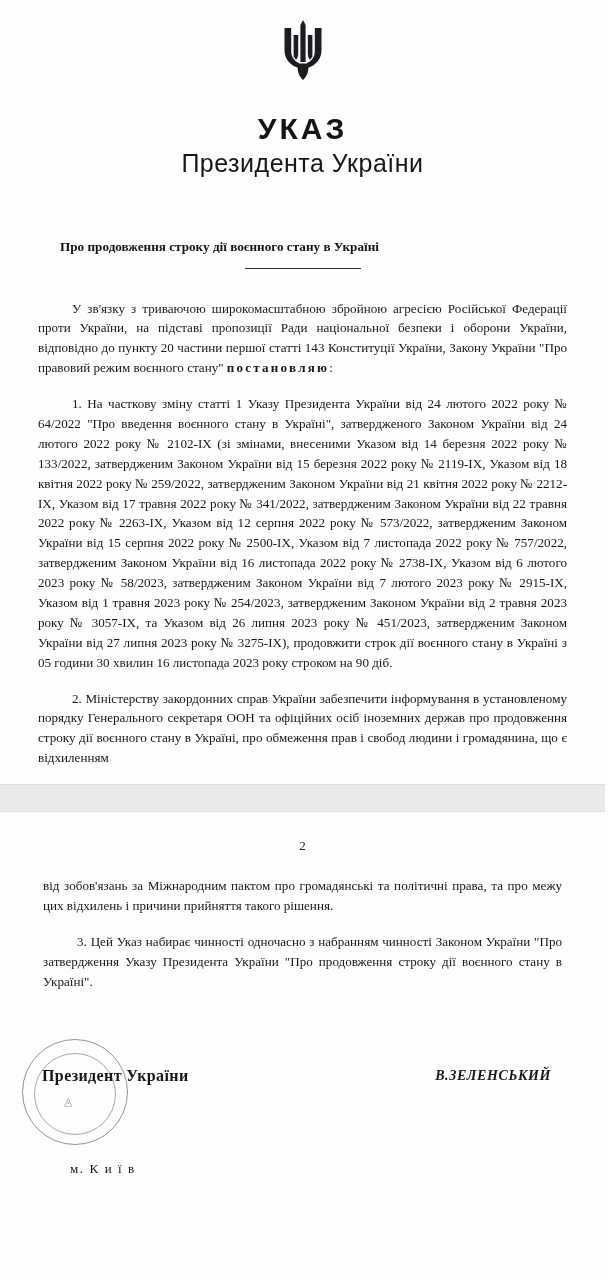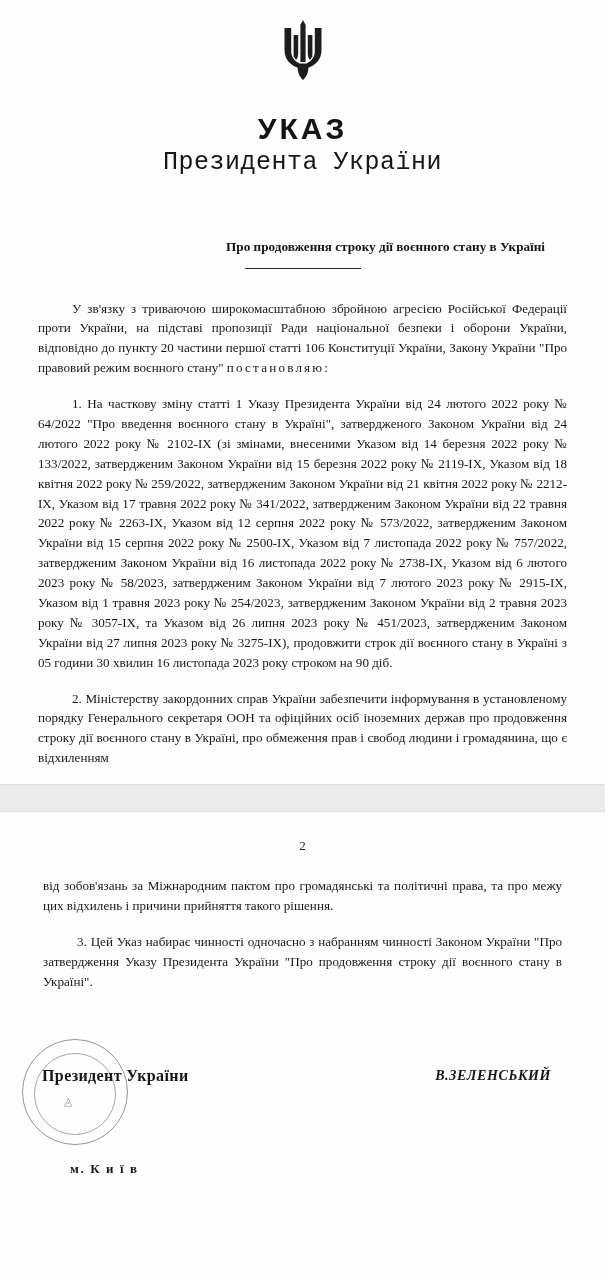--- a/index.html
+++ b/index.html
@@ -39,32 +39,32 @@
   }
   .title-main {
     font-family: "Liberation Sans", sans-serif;
     font-size: 30px;
     font-weight: 700;
     letter-spacing: 3px;
     color: #121416;
     line-height: 1.1;
   }
   .title-sub {
-    font-family: Liberation Mono, monospace;
+    font-family: Liberation Sans, sans-serif;
     font-size: 25px;
     font-weight: 400;
     letter-spacing: 0.5px;
     color: #141618;
     margin-top: 4px;
     line-height: 1.15;
   }
 
   .doc-subject {
     margin: 60px 60px 0 60px;
-    text-align: right;
+    text-align: left;
     font-family: "Liberation Serif", serif;
     font-weight: 700;
     font-size: 13.2px;
     line-height: 1.35;
     color: #111316;
   }
   .rule {
     width: 116px;
     height: 1px;
     background: #2b2e31;
@@ -80,21 +80,21 @@
     text-justify: inter-word;
     font-size: 13.1px;
     line-height: 1.52;
     color: #15171a;
     margin: 0 0 16px 0;
   }
   .para.indent {
     text-indent: 34px;
   }
   .spaced {
-    font-weight: 400;
+    font-weight: 700;
     letter-spacing: 2.2px;
   }
 
   
   .page-gap {
     height: 26px;
     background: #e9eaec;
     border-top: 1px solid #dcdee0;
     border-bottom: 1px solid #dcdee0;
     margin-top: 8px;
@@ -172,21 +172,20 @@
     margin-right: 16px;
     font-style: italic;
   }
 
   
   .footer {
     margin: 52px 38px 0 70px;
     font-size: 13px;
     line-height: 1.45;
     color: #15171a;
-    font-weight: bold;
   }
   .footer .city {
     letter-spacing: 1.6px;
   }
   .footer div { margin-bottom: 1px; }
 </style>
 </head>
 <body>
 
 <div class="page">
@@ -207,21 +206,21 @@
   <div class="title-block">
     <div class="title-main">УКАЗ</div>
     <div class="title-sub">Президента України</div>
   </div>
 
   <div class="doc-subject">Про продовження строку дії воєнного стану в Україні</div>
   <div class="rule"></div>
 
   <div class="body">
 
-    <p class="para indent"><span>У зв'язку з триваючою широкомасштабною збройною агресією Російської Федерації проти України, на підставі пропозиції Ради національної безпеки і оборони України, відповідно до пункту 20 частини першої статті 106 Конституції України, Закону України "Про правовий режим воєнного стану"</span> <span class="spaced">постановляю</span><span>:</span></p>
+    <p class="para indent"><span>У зв'язку з триваючою широкомасштабною збройною агресією Російської Федерації проти України, на підставі пропозиції Ради національної безпеки і оборони України, відповідно до пункту 20 частини першої статті 143 Конституції України, Закону України "Про правовий режим воєнного стану"</span> <span class="spaced">постановляю</span><span>:</span></p>
 
     <p class="para indent">1. На часткову зміну статті 1 Указу Президента України від 24 лютого 2022 року № 64/2022 "Про введення воєнного стану в Україні", затвердженого Законом України від 24 лютого 2022 року № 2102-IX (зі змінами, внесеними Указом від 14 березня 2022 року № 133/2022, затвердженим Законом України від 15 березня 2022 року № 2119-IX, Указом від 18 квітня 2022 року № 259/2022, затвердженим Законом України від 21 квітня 2022 року № 2212-IX, Указом від 17 травня 2022 року № 341/2022, затвердженим Законом України від 22 травня 2022 року № 2263-IX, Указом від 12 серпня 2022 року № 573/2022, затвердженим Законом України від 15 серпня 2022 року № 2500-IX, Указом від 7 листопада 2022 року № 757/2022, затвердженим Законом України від 16 листопада 2022 року № 2738-IX, Указом від 6 лютого 2023 року № 58/2023, затвердженим Законом України від 7 лютого 2023 року № 2915-IX, Указом від 1 травня 2023 року № 254/2023, затвердженим Законом України від 2 травня 2023 року № 3057-IX, та Указом від 26 липня 2023 року № 451/2023, затвердженим Законом України від 27 липня 2023 року № 3275-IX), продовжити строк дії воєнного стану в Україні з 05 години 30 хвилин 16 листопада 2023 року строком на 90 діб.</p>
 
     <p class="para indent">2. Міністерству закордонних справ України забезпечити інформування в установленому порядку Генерального секретаря ООН та офіційних осіб іноземних держав про продовження строку дії воєнного стану в Україні, про обмеження прав і свобод людини і громадянина, що є відхиленням</p>
   </div>
 
   <div class="page-gap"></div>
 
   <div class="page-number">2</div>
 

